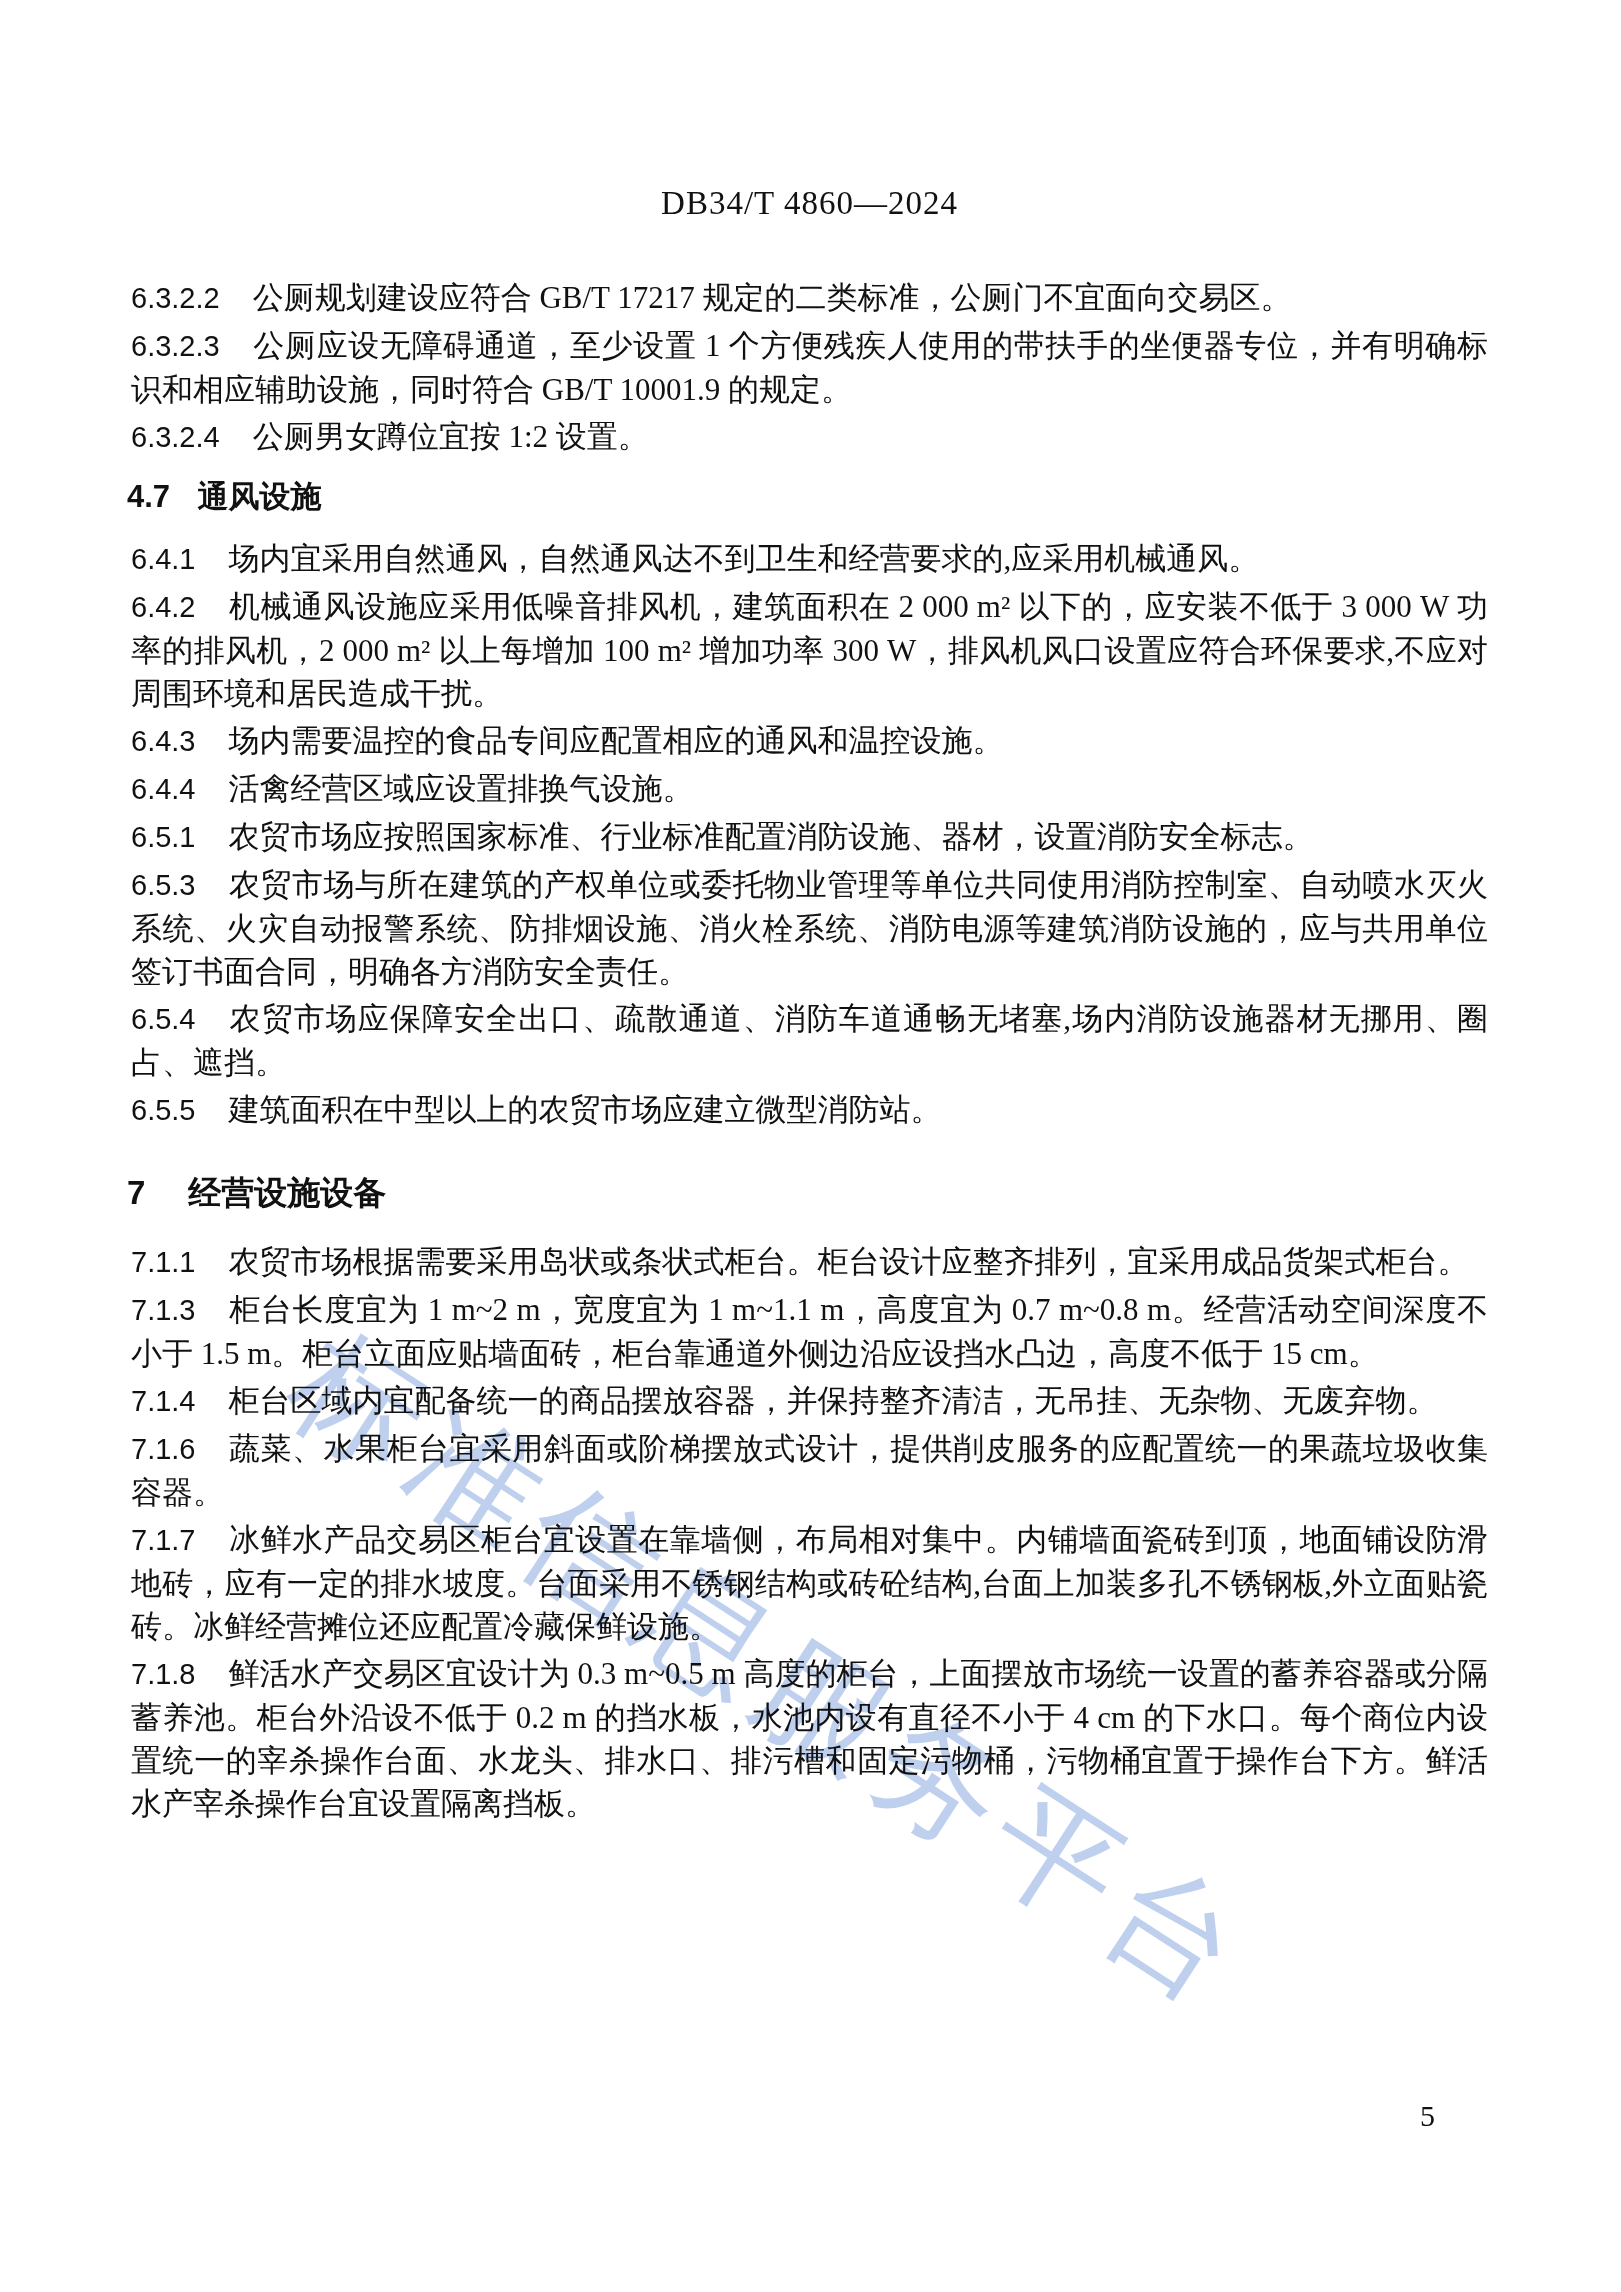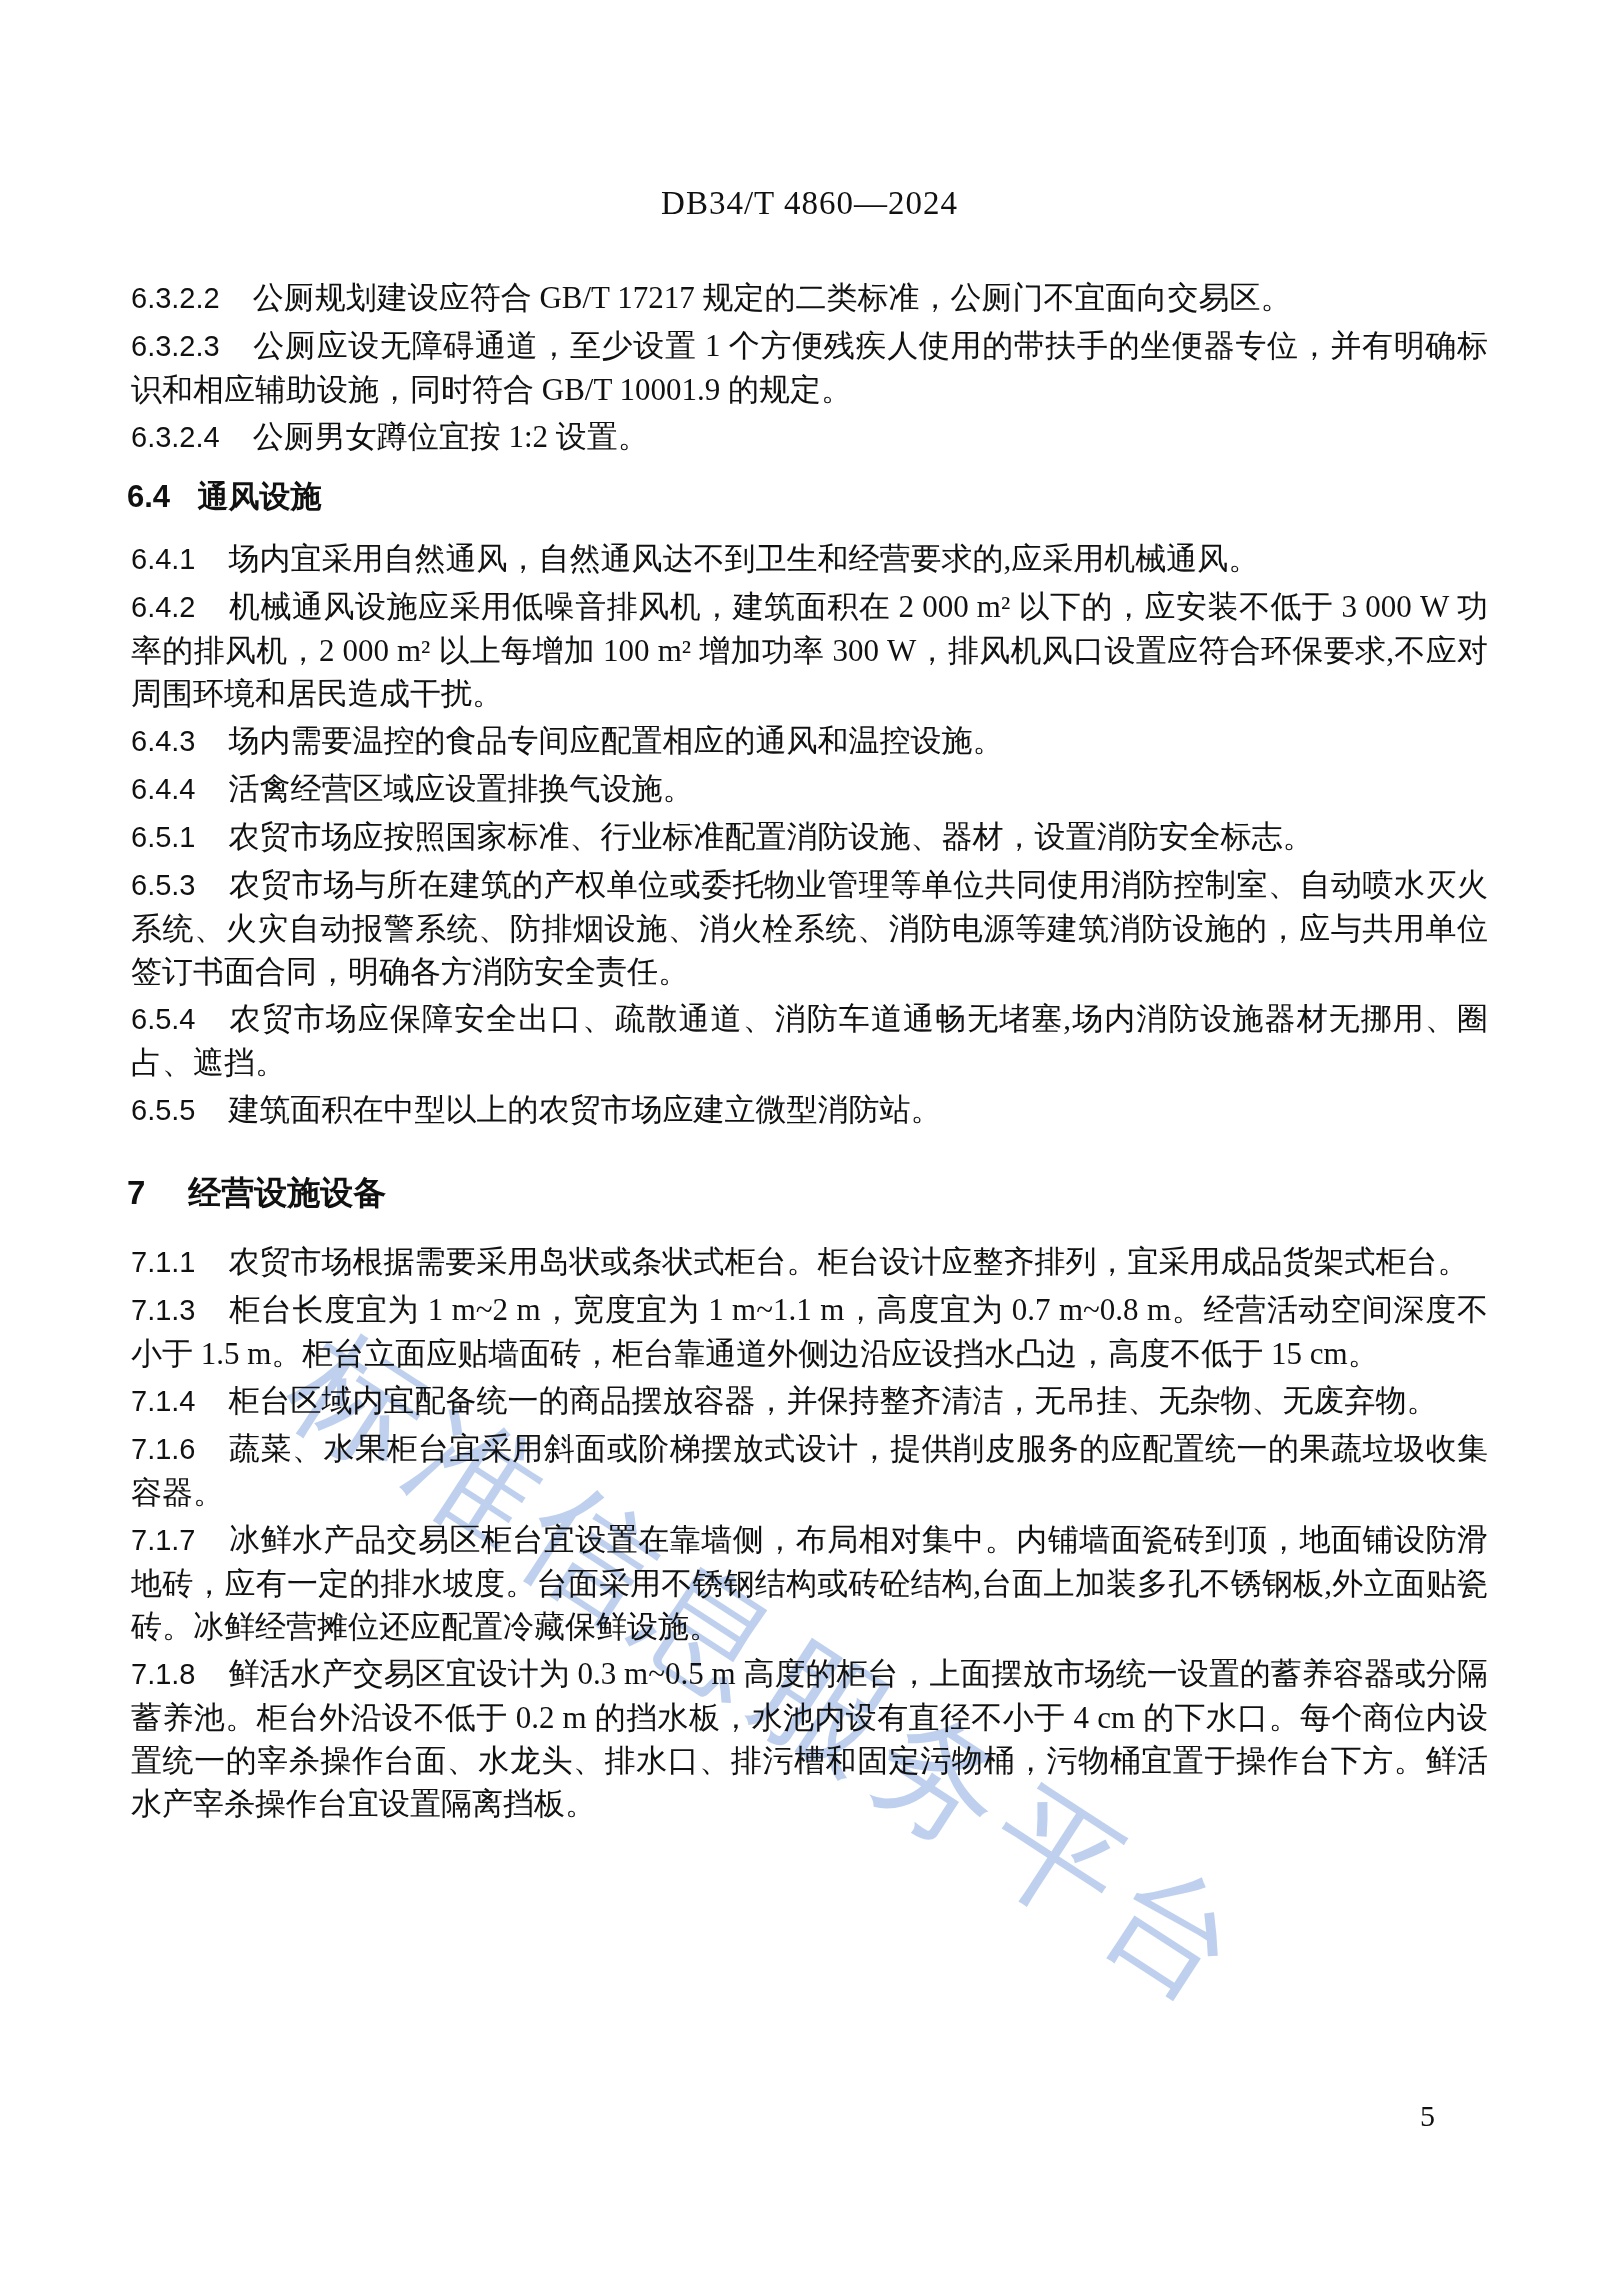--- a/index.html
+++ b/index.html
@@ -72,21 +72,21 @@
 <div id="page">
   <div id="watermark">标准信息服务平台</div>
 
   <div id="content">
     <div id="doc-header">DB34/T 4860—2024</div>
 
     <main id="doc-body">
         <p class="clause"><span class="num">6.3.2.2</span><span class="txt">公厕规划建设应符合 GB/T 17217 规定的二类标准，公厕门不宜面向交易区。</span></p>
         <p class="clause"><span class="num">6.3.2.3</span><span class="txt">公厕应设无障碍通道，至少设置 1 个方便残疾人使用的带扶手的坐便器专位，并有明确标识和相应辅助设施，同时符合 GB/T 10001.9 的规定。</span></p>
         <p class="clause"><span class="num">6.3.2.4</span><span class="txt">公厕男女蹲位宜按 1:2 设置。</span></p>
-        <p class="h2"><span class="num">6.4</span><span class="txt">通风设施</span></p>
+        <p class="h2"><span class="num">4.7</span><span class="txt">通风设施</span></p>
         <p class="clause"><span class="num">6.4.1</span><span class="txt">场内宜采用自然通风，自然通风达不到卫生和经营要求的,应采用机械通风。</span></p>
         <p class="clause"><span class="num">6.4.2</span><span class="txt">机械通风设施应采用低噪音排风机，建筑面积在 2 000 m² 以下的，应安装不低于 3 000 W 功率的排风机，2 000 m² 以上每增加 100 m² 增加功率 300 W，排风机风口设置应符合环保要求,不应对周围环境和居民造成干扰。</span></p>
         <p class="clause"><span class="num">6.4.3</span><span class="txt">场内需要温控的食品专间应配置相应的通风和温控设施。</span></p>
         <p class="clause"><span class="num">6.4.4</span><span class="txt">活禽经营区域应设置排换气设施。</span></p>
         <p class="clause"><span class="num">6.5.1</span><span class="txt">农贸市场应按照国家标准、行业标准配置消防设施、器材，设置消防安全标志。</span></p>
         <p class="clause"><span class="num">6.5.3</span><span class="txt">农贸市场与所在建筑的产权单位或委托物业管理等单位共同使用消防控制室、自动喷水灭火系统、火灾自动报警系统、防排烟设施、消火栓系统、消防电源等建筑消防设施的，应与共用单位签订书面合同，明确各方消防安全责任。</span></p>
         <p class="clause"><span class="num">6.5.4</span><span class="txt">农贸市场应保障安全出口、疏散通道、消防车道通畅无堵塞,场内消防设施器材无挪用、圈占、遮挡。</span></p>
         <p class="clause"><span class="num">6.5.5</span><span class="txt">建筑面积在中型以上的农贸市场应建立微型消防站。</span></p>
         <p class="h1"><span class="num">7</span><span class="txt">经营设施设备</span></p>
         <p class="clause"><span class="num">7.1.1</span><span class="txt">农贸市场根据需要采用岛状或条状式柜台。柜台设计应整齐排列，宜采用成品货架式柜台。</span></p>

